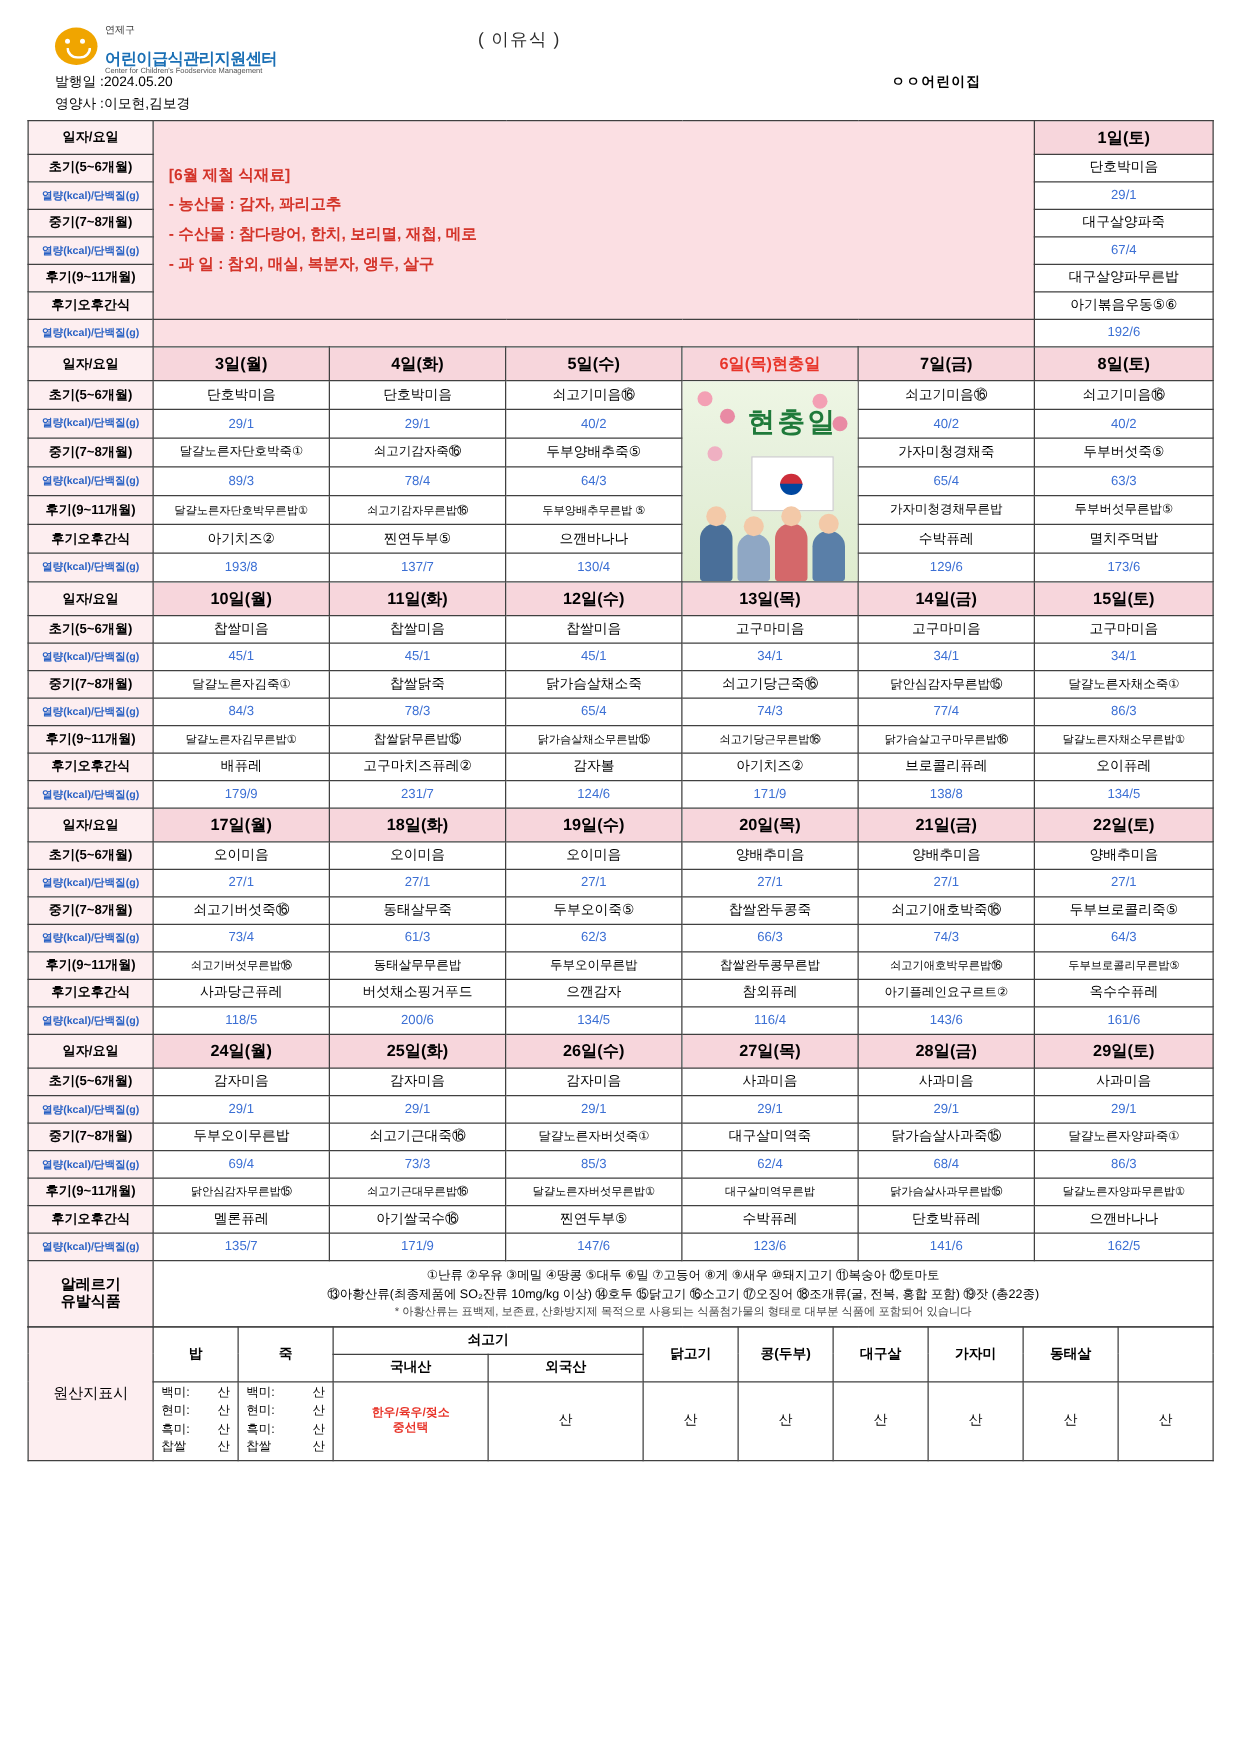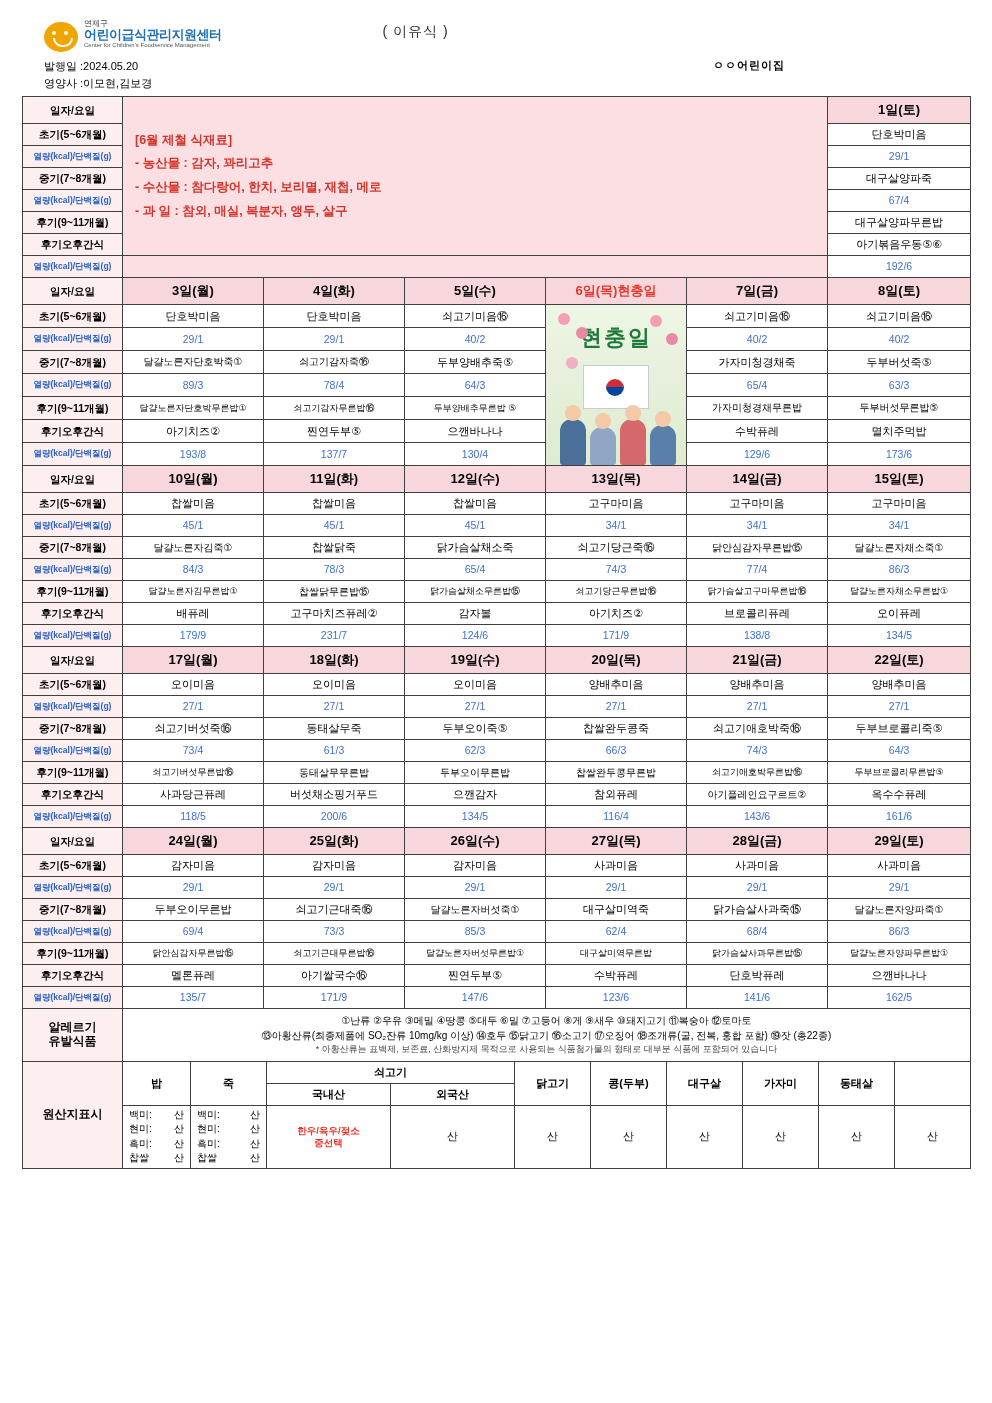--- a/index.html
+++ b/index.html
@@ -8,59 +8,59 @@
 
   
   .header{position:relative;height:82px;}
   .logo{position:absolute;left:22px;top:6px;display:flex;align-items:flex-start;gap:6px;}
   .logo-circle{width:34px;height:30px;border-radius:50%;background:#f0a500;position:relative;margin-top:2px;}
   .logo-circle:before{content:"";position:absolute;left:8px;top:9px;width:4px;height:4px;border-radius:50%;background:#fff;}
   .logo-circle:after{content:"";position:absolute;left:20px;top:9px;width:4px;height:4px;border-radius:50%;background:#fff;}
   .logo-smile{position:absolute;left:9px;top:16px;width:16px;height:7px;border:2px solid #fff;border-top:none;border-radius:0 0 16px 16px;}
   .logo-txt{line-height:1.05;}
   .logo-t1{font-size:8px;color:#333;}
-  .logo-t2{font-size:13px;font-weight:bold;color:#1a6fb5;letter-spacing:-0.5px;}
+  .logo-t2{font-size:13px;font-weight:bold;color:#1a6fb5;letter-spacing:-0.5px;margin-top:12px;}
   .logo-t3{font-size:6px;color:#555;}
   .pub{position:absolute;left:22px;top:44px;font-size:11px;line-height:1.5;}
   .title-wrap{position:absolute;left:0;right:0;top:4px;text-align:center;}
   .title{font-size:27px;font-weight:bold;color:#f4a7b9;letter-spacing:2px;font-family:"Liberation Sans",sans-serif;}
   .subtitle{font-size:14px;color:#2b2b2b;margin-top:5px;letter-spacing:1px;}
   .center-name{position:absolute;right:24px;top:44px;font-size:11px;font-weight:bold;letter-spacing:1px;}
 
   
   table{border-collapse:collapse;table-layout:fixed;width:948px;margin:0 auto;}
   td{border:1px solid #404040;font-size:11px;text-align:center;vertical-align:middle;padding:1px 1px;height:19px;line-height:1.15;overflow:hidden;}
   .lbl{background:#fdeef0;font-weight:bold;font-size:10.5px;width:100px;}
   .lbl-kcal{background:#fdeef0;color:#2a62c4;font-weight:bold;font-size:8.5px;}
   .dayhdr{background:#f7d6dc;font-weight:bold;font-size:13px;height:24px;}
   .dayhdr.red{color:#e8352a;}
   .kcal{color:#3b6fd4;font-size:10.5px;}
   .info{background:#fbdfe3;text-align:left;padding:6px 12px;font-size:12.5px;line-height:1.9;color:#d4342a;font-weight:bold;}
   .menu{font-size:11px;}
   .small{font-size:10px;}
   .xsmall{font-size:9px;}
   .holiday-cell{padding:0;background:#fff;}
-  .holiday-img{width:100%;height:100%;min-height:160px;position:relative;background:linear-gradient(180deg,#eef6e4 0%,#e6f0dc 45%,#dfeccf 100%);overflow:hidden;}
+  .holiday-img{width:100%;height:100%;min-height:160px;position:relative;background:linear-gradient(180deg,#eef6e4 0%,#e6f0dc 45%,#dfeccf 100%);overflow:hidden;padding-left:36px;}
   .hol-title{position:absolute;top:20px;left:0;right:0;text-align:center;font-size:22px;font-weight:bold;color:#1f7a3a;letter-spacing:2px;font-family:"Liberation Serif",serif;}
   .hol-flower{position:absolute;width:12px;height:12px;border-radius:50%;background:#f08aa5;}
   .hol-flag{position:absolute;left:50%;transform:translateX(-50%);bottom:56px;width:64px;height:42px;background:#fff;border:1px solid #ccc;}
   .hol-flag:before{content:"";position:absolute;left:22px;top:13px;width:18px;height:9px;border-radius:18px 18px 0 0;background:#cd2e3a;}
   .hol-flag:after{content:"";position:absolute;left:22px;top:21px;width:18px;height:9px;border-radius:0 0 18px 18px;background:#0047a0;}
   .hol-people{position:absolute;bottom:0;left:0;right:0;height:60px;}
   .hol-p{position:absolute;bottom:0;width:26px;height:46px;border-radius:12px 12px 3px 3px;}
   .hol-head{position:absolute;top:-14px;left:50%;transform:translateX(-50%);width:16px;height:16px;border-radius:50%;background:#f3c9a8;}
 
   
   .allergy-lbl{background:#fdeef0;font-weight:bold;font-size:12px;margin-top:20px;}
   .allergy-body{text-align:left;padding:4px 6px;font-size:10px;line-height:1.5;}
   .allergy-body .ln{display:block;text-align:center;}
   .allergy-note{color:#444;font-size:9px;}
 
   
-  .origin-lbl{background:#fdeef0;font-weight:bold;font-size:12px;}
+  .origin-lbl{background:#fdeef0;font-weight:normal;font-size:12px;}
   .org-h{background:#fff;font-size:11px;font-weight:bold;}
   .org-cell{font-size:10px;text-align:left;padding:2px 6px;line-height:1.45;}
   .org-red{color:#e8352a;font-size:9.5px;font-weight:bold;line-height:1.25;}
 </style>
 </head>
 <body>
 
 <div class="page">
 
   <div class="header">

